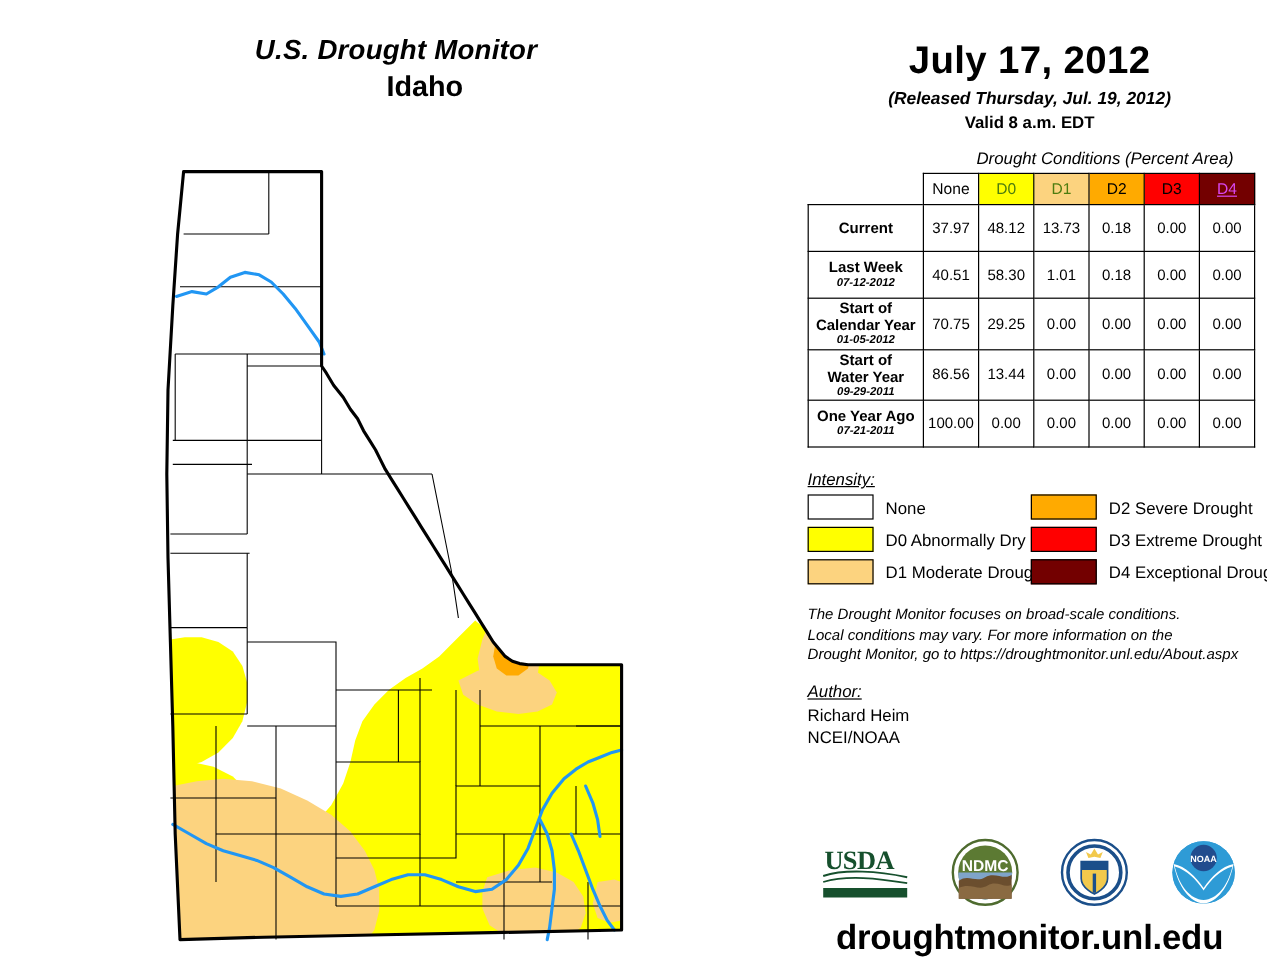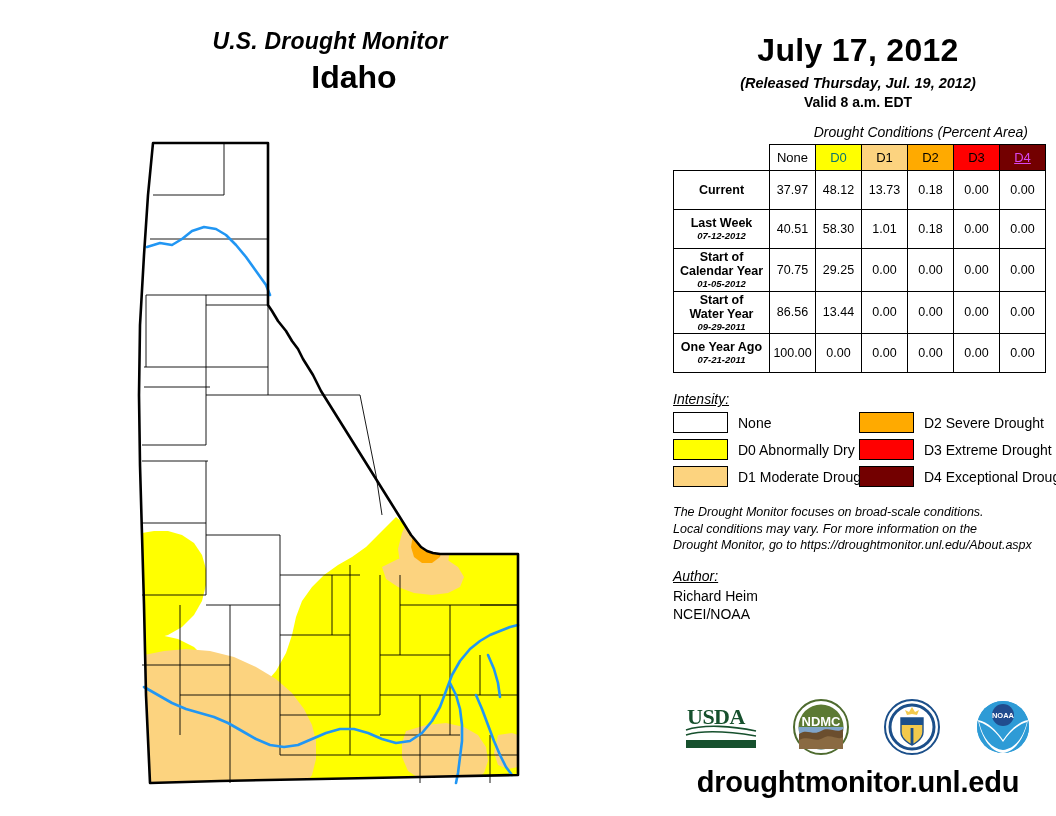--- a/index.html
+++ b/index.html
@@ -4,21 +4,21 @@
 <style>
   html,body{margin:0;padding:0;background:#ffffff;}
   body{width:1056px;height:816px;position:relative;overflow:hidden;
        font-family:"Liberation Sans",sans-serif;color:#000;}
   .page{position:absolute;inset:0;}
 
   
   #map-panel{position:absolute;left:0;top:0;width:660px;height:670px;}
   #map-title{position:absolute;left:0;top:28px;width:660px;text-align:center;}
   #map-title .t1{font-style:italic;font-weight:bold;font-size:23px;letter-spacing:.2px;}
-  #map-title .t2{font-weight:bold;font-size:32px;margin-top:4px;padding-left:48px;}
+  #map-title .t2{font-weight:bold;font-size:24px;margin-top:4px;padding-left:48px;}
   #map-svg{position:absolute;left:120px;top:135px;}
 
   
   #info-panel{position:absolute;left:660px;top:0;width:396px;height:816px;}
   #hdr{text-align:center;padding-top:32px;}
   #hdr .date{font-size:32px;font-weight:bold;letter-spacing:.3px;}
   #hdr .rel{font-size:14.5px;font-weight:bold;font-style:italic;margin-top:6px;}
   #hdr .valid{font-size:14px;font-weight:bold;margin-top:3px;}
 
   #tbl-cap{font-style:italic;font-size:14px;text-align:right;
@@ -198,22 +198,22 @@
       <div class="valid">Valid 8 a.m. EDT</div>
     </div>
 
     <div id="tbl-cap">Drought Conditions (Percent Area)</div>
 
     <table class="dm">
       <tbody id="tbl-body">
           <tr class="head">
             <td class="corner"></td>
             <td class="val" style="background: rgb(255, 255, 255); color: rgb(0, 0, 0);">None</td>
-            <td class="val" style="background: rgb(255, 255, 0); color: #0f766e;">D0</td>
-            <td class="val" style="background: rgb(252, 211, 127); color: #000000; margin-left: 16px;">D1</td>
+            <td class="val" style="background: rgb(255, 255, 0); color: #4d7c0f;">D0</td>
+            <td class="val" style="background: rgb(252, 211, 127); color: #4d7c0f; margin-left: 16px;">D1</td>
             <td class="val" style="background: rgb(255, 170, 0); color: rgb(0, 0, 0);">D2</td>
             <td class="val" style="background: rgb(255, 0, 0); color: #000000;">D3</td>
             <td class="val" style="background: rgb(115, 0, 0); color: #d946ef; text-decoration: underline;">D4</td>
           </tr>
           <tr>
             <td class="lbl">Current</td>
             <td class="val">37.97</td>
             <td class="val">48.12</td>
             <td class="val">13.73</td>
             <td class="val">0.18</td>

